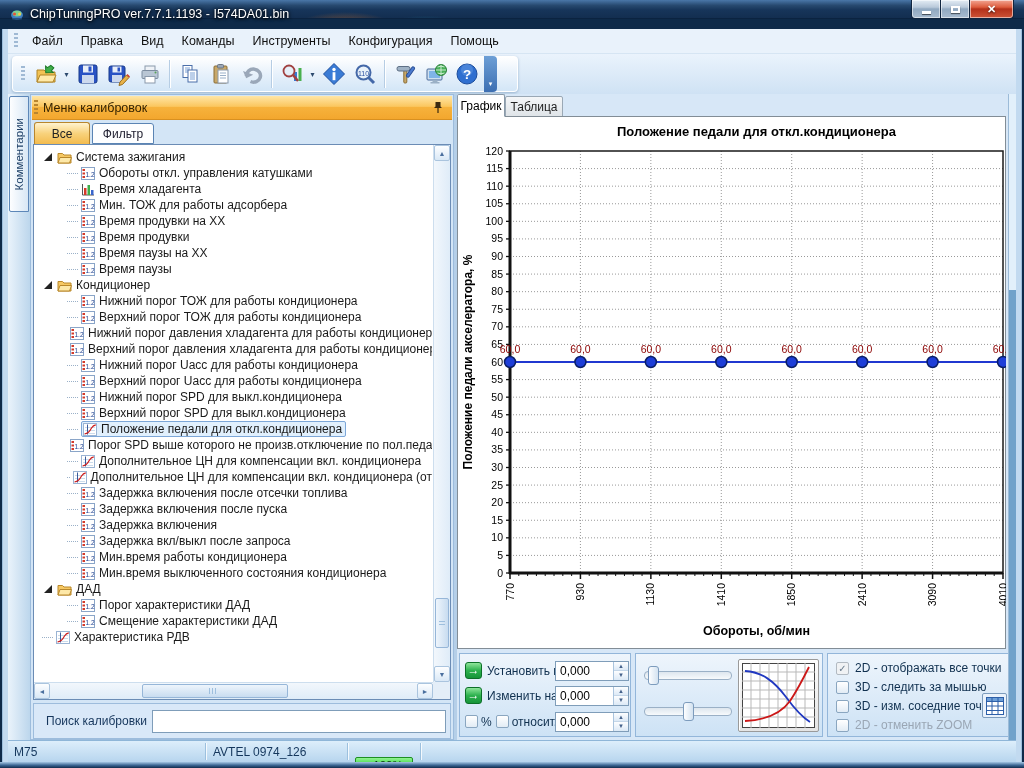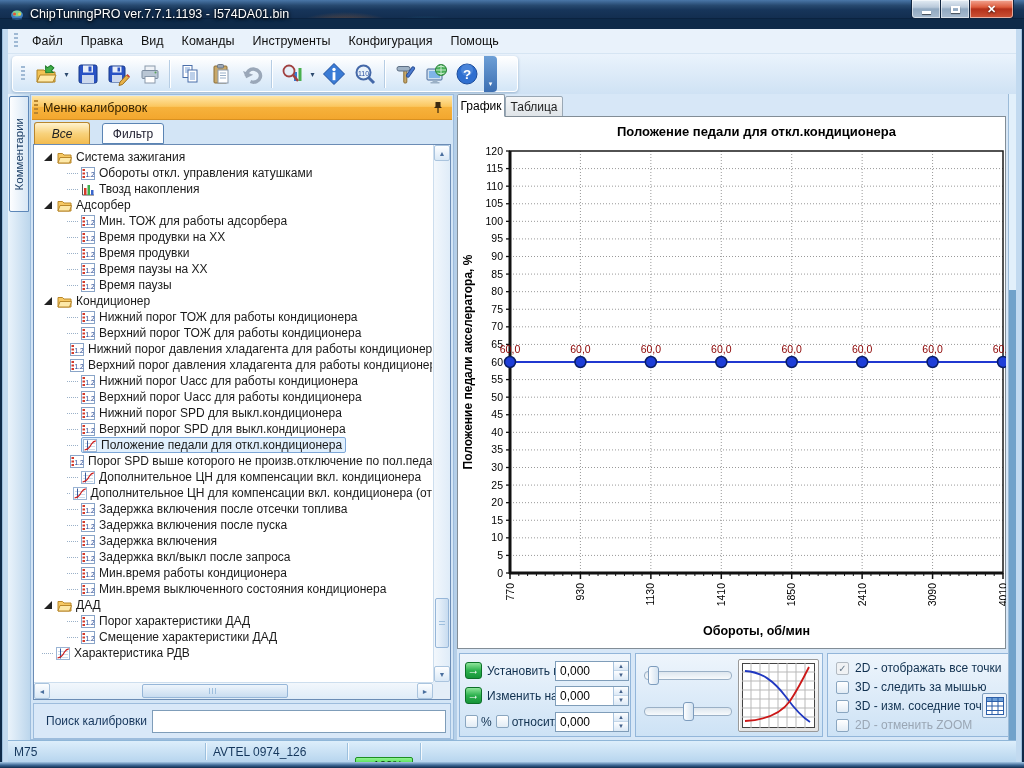--- a/index.html
+++ b/index.html
@@ -49,22 +49,22 @@
     border:1px solid #5d87b8;border-radius:2px 0 0 2px;display:flex;align-items:center;justify-content:center;}
   .vtab span{writing-mode:vertical-rl;transform:rotate(180deg);font-size:11.5px;color:#1d3f66;white-space:nowrap;}
   
   .lpanel{position:absolute;left:22px;top:0;width:424px;height:646px;background:#d3e5f6;border:1px solid #9dbcdc;}
   .lp-head{position:absolute;left:1px;right:1px;top:1px;height:24px;display:flex;align-items:center;
     background:linear-gradient(180deg,#ffe6a6 0%,#fbc75f 45%,#f6b23c 50%,#f3a72e 100%);border-bottom:1px solid #d89020;}
   .lp-head .grip{background:repeating-linear-gradient(180deg,#b9852f 0 2px,transparent 2px 4px);}
   .lp-title{flex:1;font-size:12.5px;font-weight:normal;color:#332200;}
   .pin{margin-right:8px;}
   .lp-tab{position:absolute;top:27px;height:22px;font-size:12px;display:flex;align-items:center;justify-content:center;border-radius:3px 3px 0 0;}
-  .lp-tab.active{left:3px;width:56px;background:linear-gradient(180deg,#fff3d0,#f8d27c 50%,#f3bb4e);border:1px solid #b8862e;border-bottom:none;color:#222;font-style:italic;}
-  .lp-tab.idle{left:61px;width:62px;height:21px;top:28px;background:#fdfeff;border:1px solid #5a84b4;color:#223;margin-left:10px;}
+  .lp-tab.active{left:3px;width:56px;background:linear-gradient(180deg,#fff3d0,#f8d27c 50%,#f3bb4e);border:1px solid #b8862e;border-bottom:none;color:#222;}
+  .lp-tab.idle{left:61px;width:62px;height:21px;top:28px;background:#fdfeff;border:1px solid #5a84b4;color:#223;}
   .tree-box{position:absolute;left:2px;top:49px;width:418px;height:556px;background:#fff;border:1px solid #6b8cb5;overflow:hidden;}
   .tree-rows{position:absolute;left:2px;top:4px;right:18px;bottom:18px;overflow:hidden;}
   .trow{height:16px;display:flex;align-items:center;font-size:12px;color:#1a1a1a;white-space:nowrap;}
   .tri{width:0;height:0;border:4px solid transparent;border-right-color:#222;border-bottom-color:#222;margin:0 5px 0 8px;}
   .stub{width:11px;height:0;border-top:1px dotted #9ab0c8;margin:0 3px 0 0;}
   .trow.lvl0 .stub{margin-left:6px;}
   .trow.lvl1{padding-left:31px;}
   .ticon{margin-right:4px;flex:none;}
   .sel-wrap{display:flex;align-items:center;background:#e1f0fd;border:1px solid #7da7d8;border-radius:2px;padding:0 3px 0 1px;}
   
@@ -321,29 +321,21 @@
               <span>Обороты откл. управления катушками</span>
             </div>
             <div class="trow lvl1">
               <span class="stub"></span>
               <svg class="ticon" width="14" height="13" viewBox="0 0 14 13">
                 <path d="M1.5 12 V1 M1.5 12 H13" stroke="#555"></path>
                 <rect x="3" y="5" width="2.5" height="7" fill="#d43a2a"></rect>
                 <rect x="6.5" y="2" width="2.5" height="10" fill="#3fae49"></rect>
                 <rect x="10" y="7" width="2.5" height="5" fill="#3a66cc"></rect>
               </svg>
-              <span>Твозд накопления</span>
-            </div>
-            <div class="trow lvl0">
-              <span class="tri"></span>
-              <svg class="ticon" width="15" height="13" viewBox="0 0 15 13">
-                <path d="M1 2.5 h4.5 L7 4 h7 v8 H1 Z" fill="#f6c863" stroke="#b9882b"></path>
-                <path d="M1 12 L3 6.5 h11.5 L12.5 12 Z" fill="#fde8a8" stroke="#b9882b"></path>
-              </svg>
-              <span>Адсорбер</span>
+              <span>Время хладагента</span>
             </div>
             <div class="trow lvl1">
               <span class="stub"></span>
               <svg class="ticon" width="14" height="13" viewBox="0 0 14 13">
                 <rect x="0.5" y="0.5" width="13" height="12" fill="#fff" stroke="#8aa5c8"></rect>
                 <rect x="1.5" y="2" width="2.5" height="2" fill="#d43a2a"></rect>
                 <rect x="1.5" y="5.5" width="2.5" height="2" fill="#d43a2a"></rect>
                 <rect x="1.5" y="9" width="2.5" height="2" fill="#d43a2a"></rect>
                 <text x="9" y="9.5" text-anchor="middle" font-size="6.5" fill="#1d3f8f" font-family="Liberation Sans">1.2</text>
               </svg>

